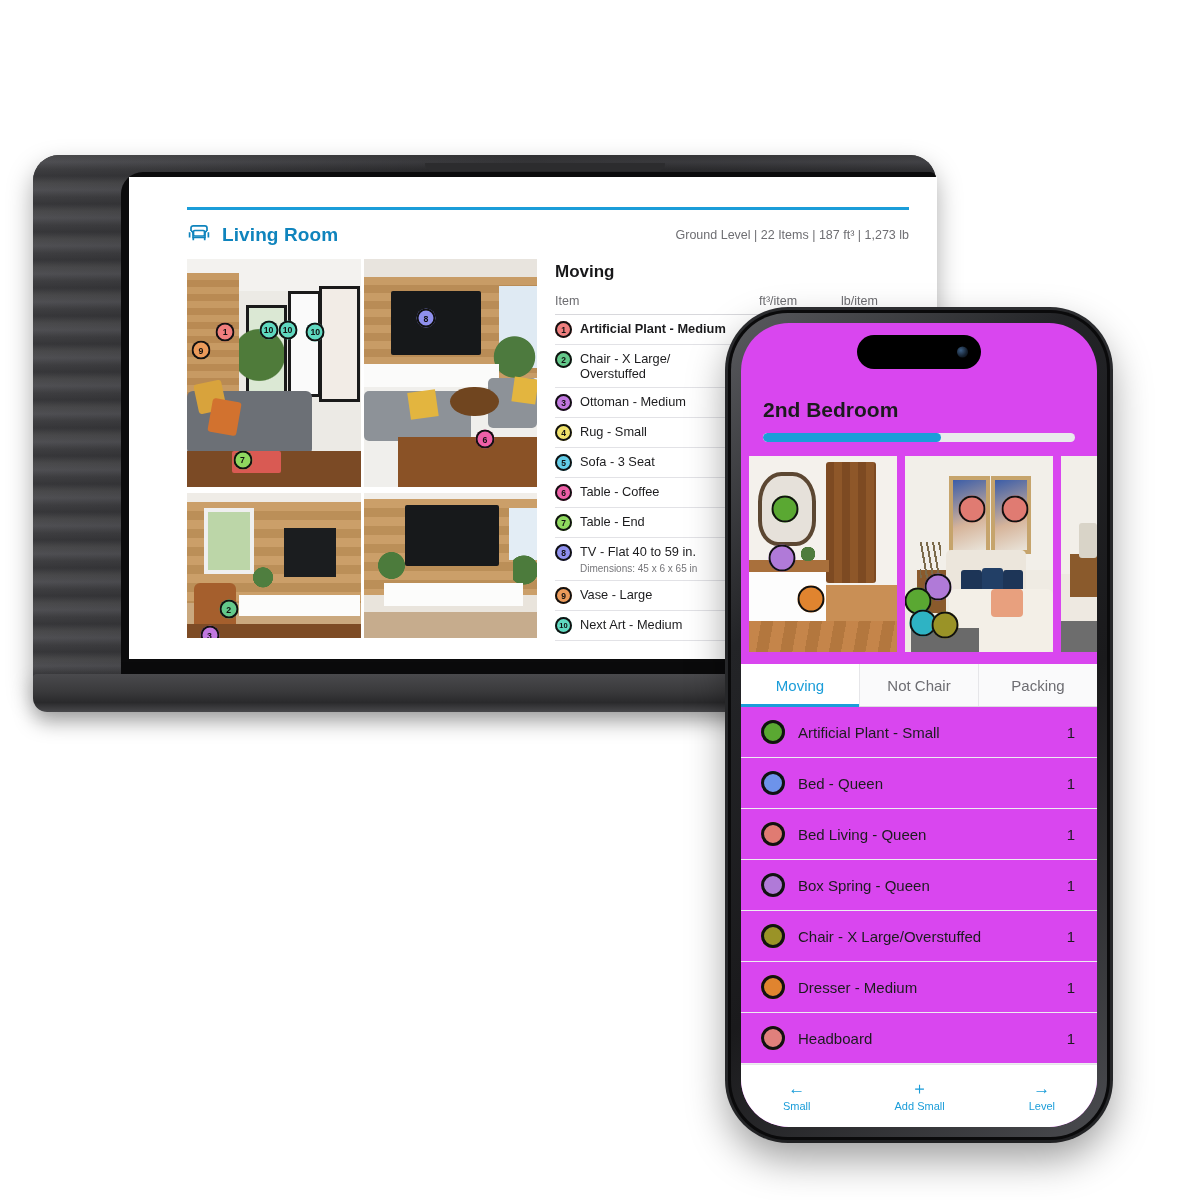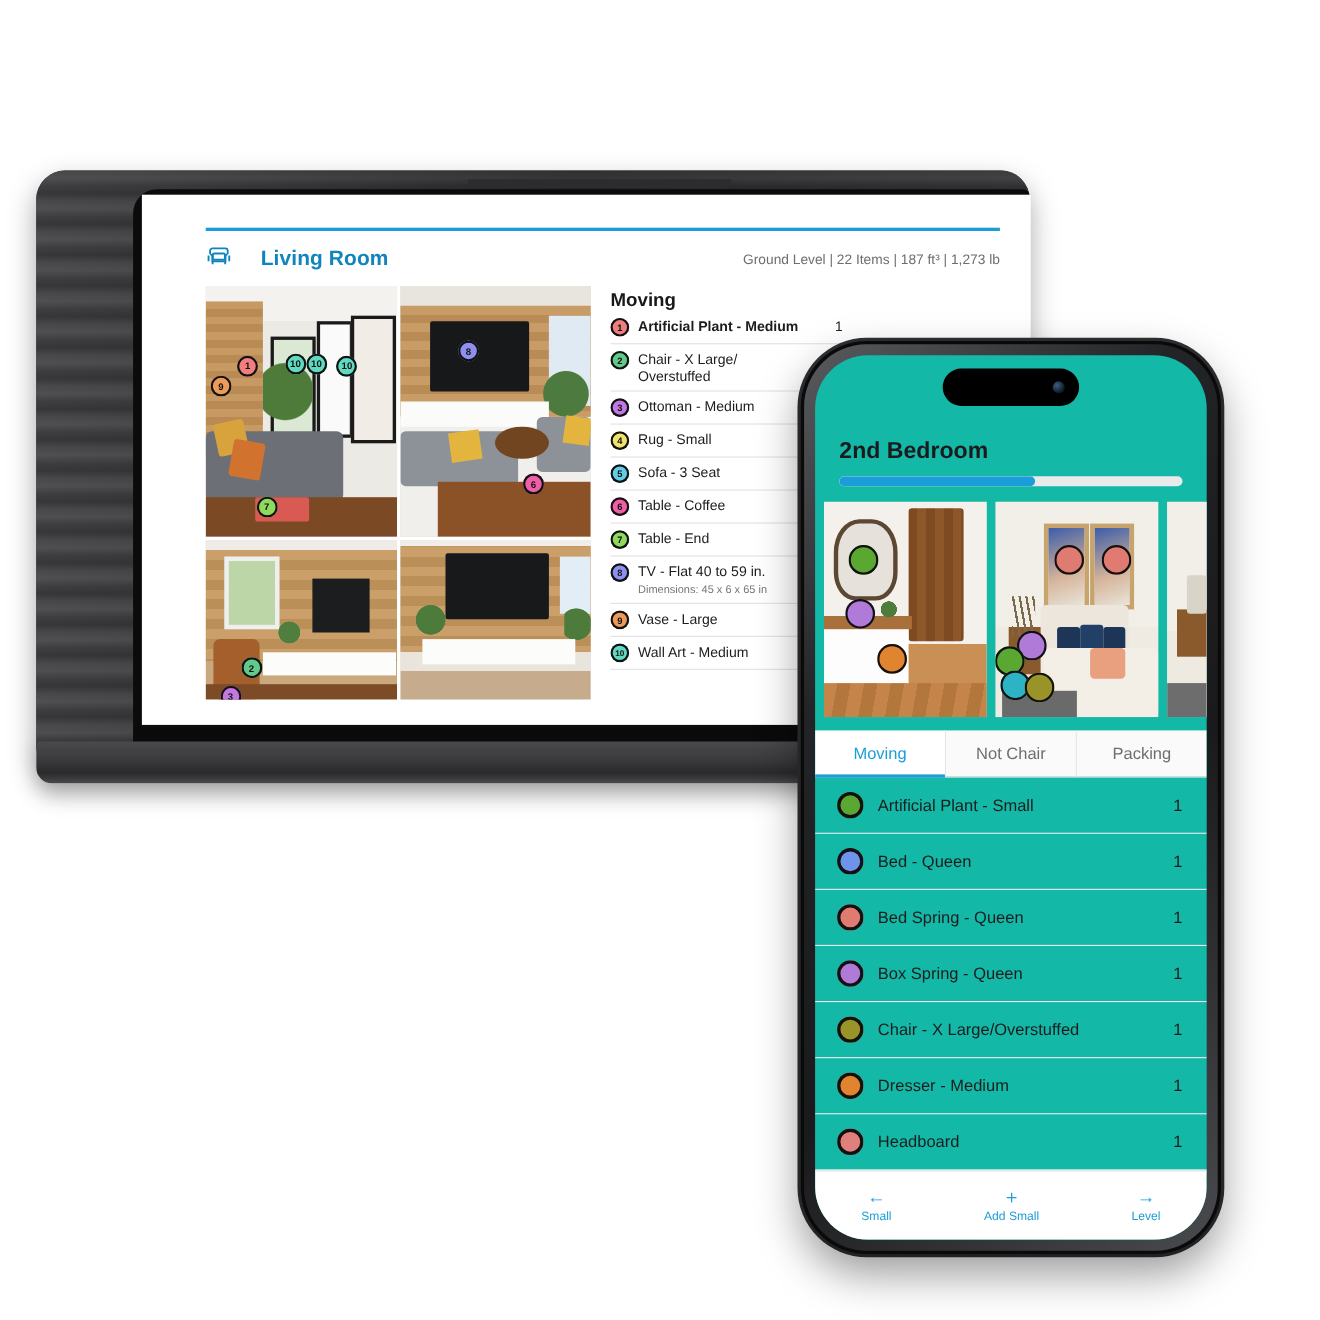--- a/index.html
+++ b/index.html
@@ -49,21 +49,21 @@
   }
   .laptop-notch{
     position:absolute;left:392px;top:8px;width:240px;height:8px;
     background:#2c2c2e;border-radius:0 0 7px 7px;
   }
 
   
   .lt-page{padding:0 0 0 0;position:relative;height:100%;}
   .lt-rule{height:3px;background:#1b9dd9;margin:30px 28px 0 58px;}
   .lt-head{display:flex;align-items:center;justify-content:space-between;margin:12px 28px 0 58px;}
-  .lt-room{display:flex;align-items:center;gap:26px;}
+  .lt-room{display:flex;align-items:center;gap:11px;}
   .lt-room-title{color:#0f84bd;font-size:19px;font-weight:bold;letter-spacing:.1px;}
   .lt-meta{color:#6e6e72;font-size:12.5px;white-space:nowrap;}
   .lt-body{display:flex;gap:18px;margin:11px 18px 0 58px;}
   .lt-photos{width:350px;display:grid;grid-template-columns:1fr 1fr;gap:3px;}
   .ph{position:relative;overflow:hidden;background:#ddd;}
   .ph.tall{height:228px;}
   .ph.short{height:145px;}
   .lt-list{flex:1;min-width:0;padding-top:3px;}
   .lt-list h2{margin:0;font-size:17px;color:#18181a;font-weight:bold;}
   .lt-cols{display:flex;font-size:12.5px;color:#6c6c70;border-bottom:1px solid #d8d8dc;padding:12px 0 6px;}
@@ -97,21 +97,21 @@
   .phone-frame{
     position:absolute;inset:0;background:#0a0a0b;border-radius:60px;
     box-shadow:0 18px 40px rgba(0,0,0,.40), 0 0 0 3px #2f3033;
   }
   .phone-frame:before{
     content:"";position:absolute;inset:3px;border-radius:57px;
     background:linear-gradient(135deg,#5a5b5f,#232427 28%,#1a1a1c 60%,#4a4b4f);
   }
   .phone-screen{
     position:absolute;left:13px;top:13px;right:13px;bottom:13px;
-    background:#14b8a6;border-radius:48px;overflow:hidden;
+    background:#d946ef;border-radius:48px;overflow:hidden;
   }
   .island{
     position:absolute;left:50%;top:12px;transform:translateX(-50%);
     width:124px;height:34px;background:#000;border-radius:20px;z-index:5;
   }
   .island-cam{
     position:absolute;right:13px;top:50%;transform:translateY(-50%);
     width:11px;height:11px;border-radius:50%;
     background:radial-gradient(circle at 35% 35%, #3d5f86 0%, #14202e 60%, #05080d 100%);
   }
@@ -243,20 +243,25 @@
                   <div style="position:absolute;left:6%;top:34%;width:20%;height:32%;background:radial-gradient(circle at 50% 50%,#4c7b3c 0 45%,transparent 47%)"></div>
                   <div style="position:absolute;left:86%;top:36%;width:16%;height:34%;background:radial-gradient(circle at 40% 50%,#4c7b3c 0 48%,transparent 50%)"></div>
                   <div style="position:absolute;left:12%;top:62%;width:80%;height:16%;background:#fcfcfb"></div>
                   <div style="position:absolute;left:0;top:82%;width:100%;height:18%;background:#c6ac8d"></div>
                 </div>
               </div>
             </div>
 
           <div class="lt-list">
             <h2>Moving</h2>
+            <div class="lt-cols">
+              <div class="c1">Item</div>
+              <div class="c2">ft³/item</div>
+              <div class="c3">lb/item</div>
+            </div>
             <div id="lt-rows">
                 <div class="lt-row">
                   <div class="c1">
                     <div class="badge" style="background: rgb(239, 126, 126);">1</div>
                     <div>
                       <div class="lt-name" style="white-space: pre-line; font-weight: bold;">Artificial Plant - Medium</div>
                     </div>
                   </div>
                   <div class="c2">1</div>
                   <div class="c3"></div>
@@ -340,21 +345,21 @@
                       <div class="lt-name" style="white-space: pre-line;">Vase - Large</div>
                     </div>
                   </div>
                   <div class="c2"></div>
                   <div class="c3"></div>
                 </div>
                 <div class="lt-row">
                   <div class="c1">
                     <div class="badge" style="background: rgb(95, 217, 192); font-size: 7.5px;">10</div>
                     <div>
-                      <div class="lt-name" style="white-space: pre-line;">Wall Art - Medium</div>
+                      <div class="lt-name" style="white-space: pre-line;">Next Art - Medium</div>
                     </div>
                   </div>
                   <div class="c2"></div>
                   <div class="c3"></div>
                 </div>
               </div>
           </div>
         </div>
 
       </div>
@@ -432,21 +437,21 @@
             <div class="ph-item-name">Artificial Plant - Small</div>
             <div class="ph-item-qty">1</div>
           </div>
           <div class="ph-item">
             <div class="ph-dot" style="background: rgb(109, 147, 234);"></div>
             <div class="ph-item-name">Bed - Queen</div>
             <div class="ph-item-qty">1</div>
           </div>
           <div class="ph-item">
             <div class="ph-dot" style="background: rgb(224, 123, 114);"></div>
-            <div class="ph-item-name">Bed Spring - Queen</div>
+            <div class="ph-item-name">Bed Living - Queen</div>
             <div class="ph-item-qty">1</div>
           </div>
           <div class="ph-item">
             <div class="ph-dot" style="background: rgb(176, 122, 216);"></div>
             <div class="ph-item-name">Box Spring - Queen</div>
             <div class="ph-item-qty">1</div>
           </div>
           <div class="ph-item">
             <div class="ph-dot" style="background: rgb(154, 147, 39);"></div>
             <div class="ph-item-name">Chair - X Large/Overstuffed</div>

